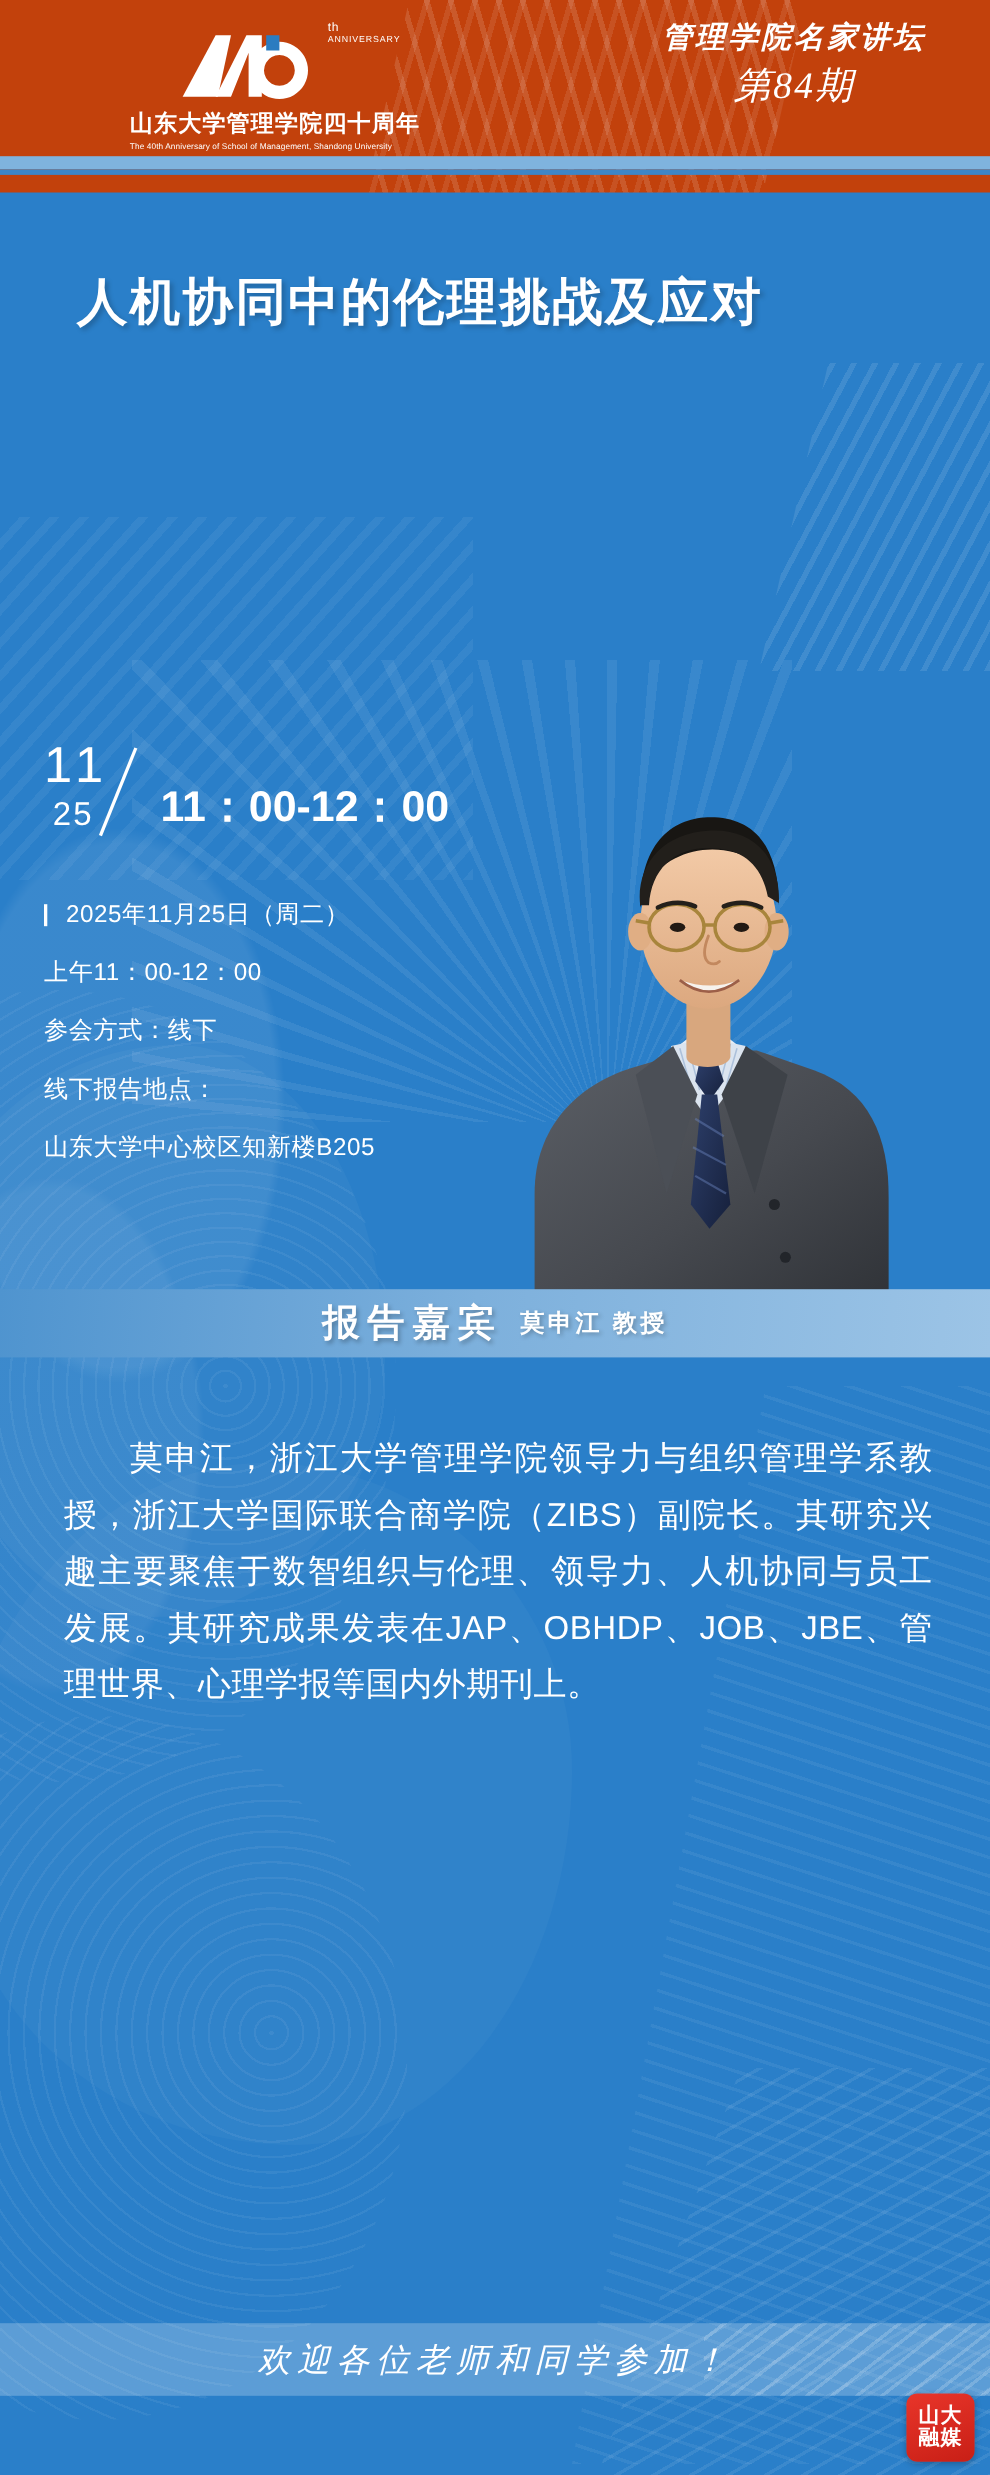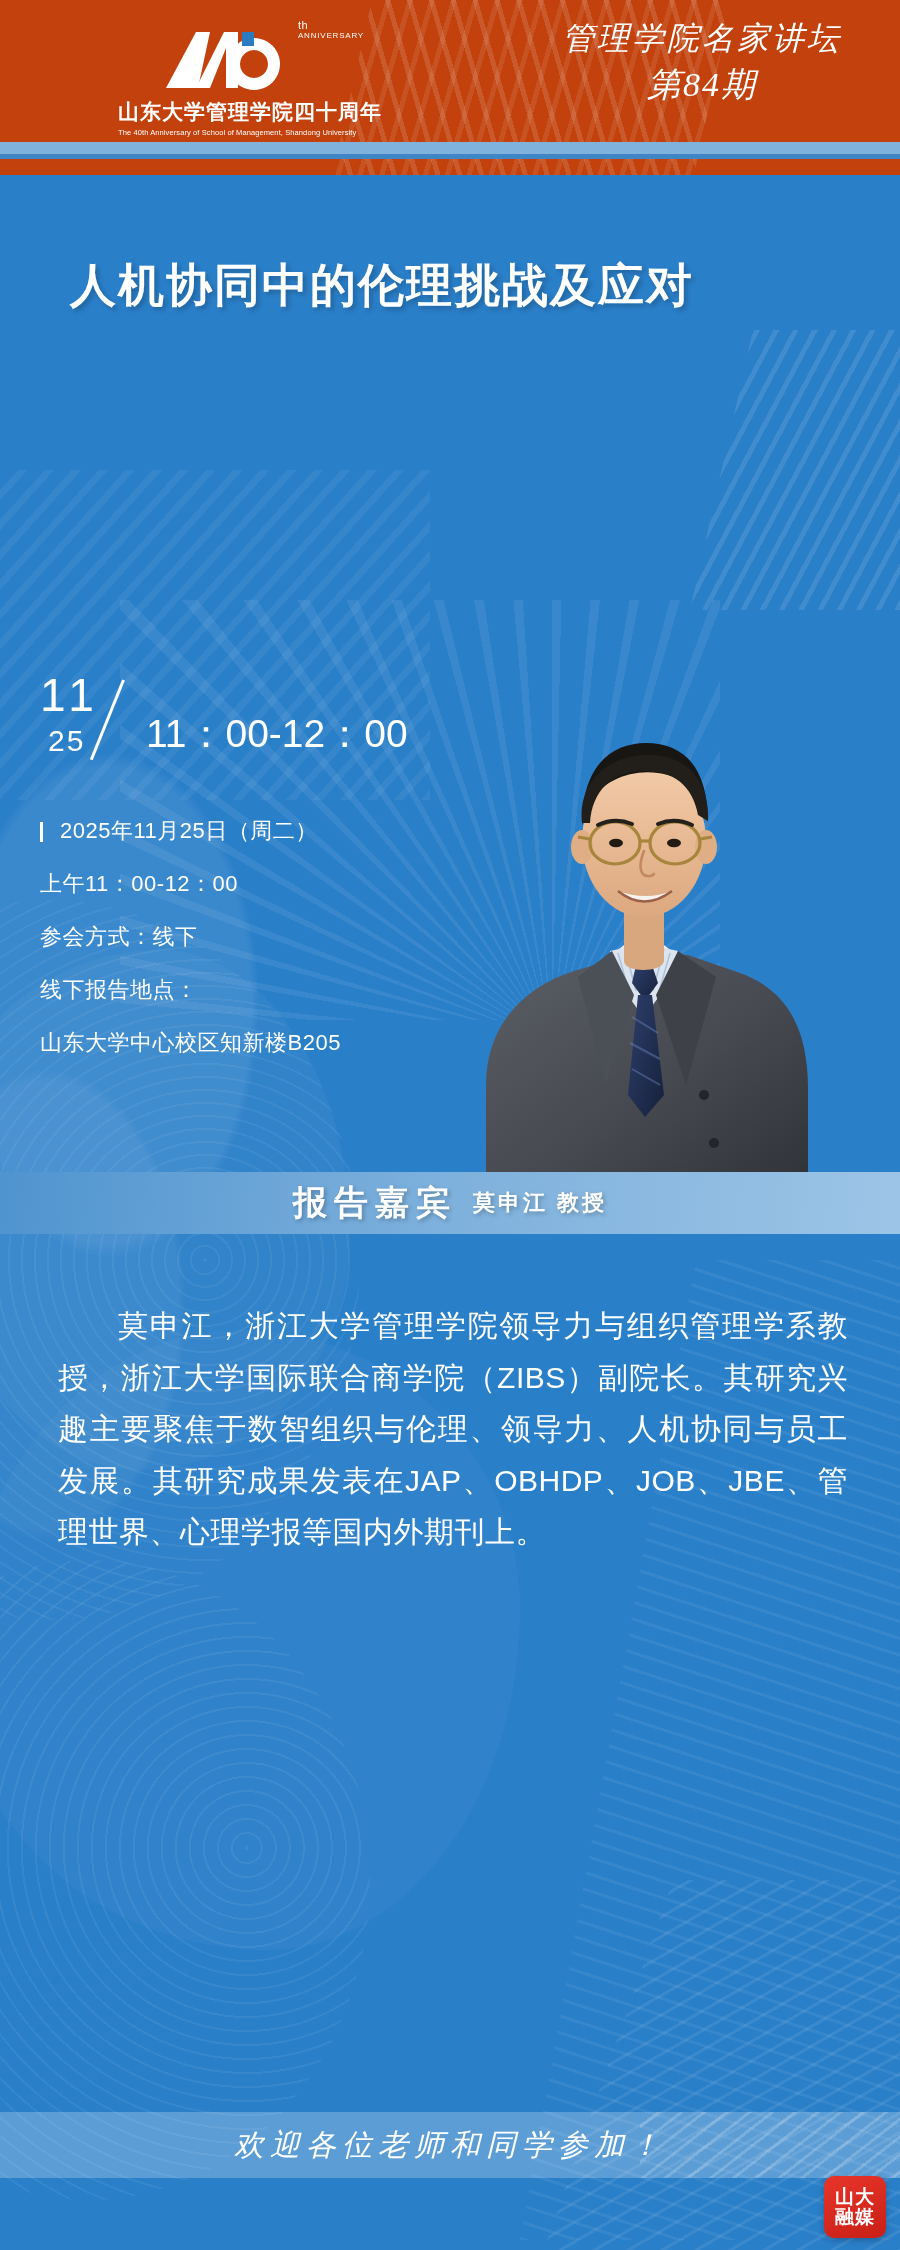--- a/index.html
+++ b/index.html
@@ -107,35 +107,35 @@
     margin-top:4px; font-size:21px; font-weight:bold; letter-spacing:1px;
     white-space:nowrap;
   }
   .logo-en { margin-top:2px; font-size:7.5px; letter-spacing:.1px; white-space:nowrap; }
 
   .header-title {
     position:absolute; right:58px; top:18px; text-align:center; color:#fff;
     font-family:"Liberation Serif","DejaVu Serif",serif;
     line-height:1.25;
   }
-  .header-title .l1 { font-size:32px; letter-spacing:3px; font-style:italic; font-weight:normal; }
+  .header-title .l1 { font-size:27px; letter-spacing:3px; font-style:italic; font-weight:bold; }
   .header-title .l2 { font-size:34px; letter-spacing:2px; font-style:italic; margin-top:6px; }
 
   .header-rule {
     position:absolute; left:0; top:142px; width:900px; height:12px;
     background:#7fb3de;
   }
   .header-rule-dark {
     position:absolute; left:0; top:154px; width:900px; height:5px;
     background:#3f86c6;
   }
 
   
   .title-wrap {
-    position:absolute; left:0; top:255px; width:764px; text-align:center;
+    position:absolute; left:0; top:244px; width:764px; text-align:center;
   }
   .main-title {
     font-size:46px; font-weight:bold; color:#ffffff; letter-spacing:2px;
     text-shadow:3px 3px 5px rgba(0,0,0,.22);
     white-space:nowrap;
   }
 
   
   .date-block { position:absolute; left:40px; top:672px; color:#fff; }
   .date-row { position:relative; height:110px; width:430px; }
@@ -145,21 +145,21 @@
   }
   .date-dd {
     position:absolute; left:8px; top:54px; font-size:30px; font-weight:400;
     letter-spacing:2px; line-height:1;
   }
   .date-slash {
     position:absolute; left:82px; top:8px; width:3px; height:86px;
     background:#fff; transform:rotate(22deg); transform-origin:top center;
   }
   .date-time {
-    position:absolute; left:106px; top:42px; font-size:39px; font-weight:400;
+    position:absolute; left:106px; top:42px; font-size:39px; font-weight:700;
     letter-spacing:0px; line-height:1; white-space:nowrap;
   }
 
   .info-list { position:absolute; left:40px; top:820px; color:#fff; }
   .info-line {
     font-size:22px; line-height:1.0; margin-bottom:31px; letter-spacing:.5px;
     white-space:nowrap; font-weight:400;
   }
   .info-line.first { position:relative; padding-left:20px; }
   .info-line.first .tick {

